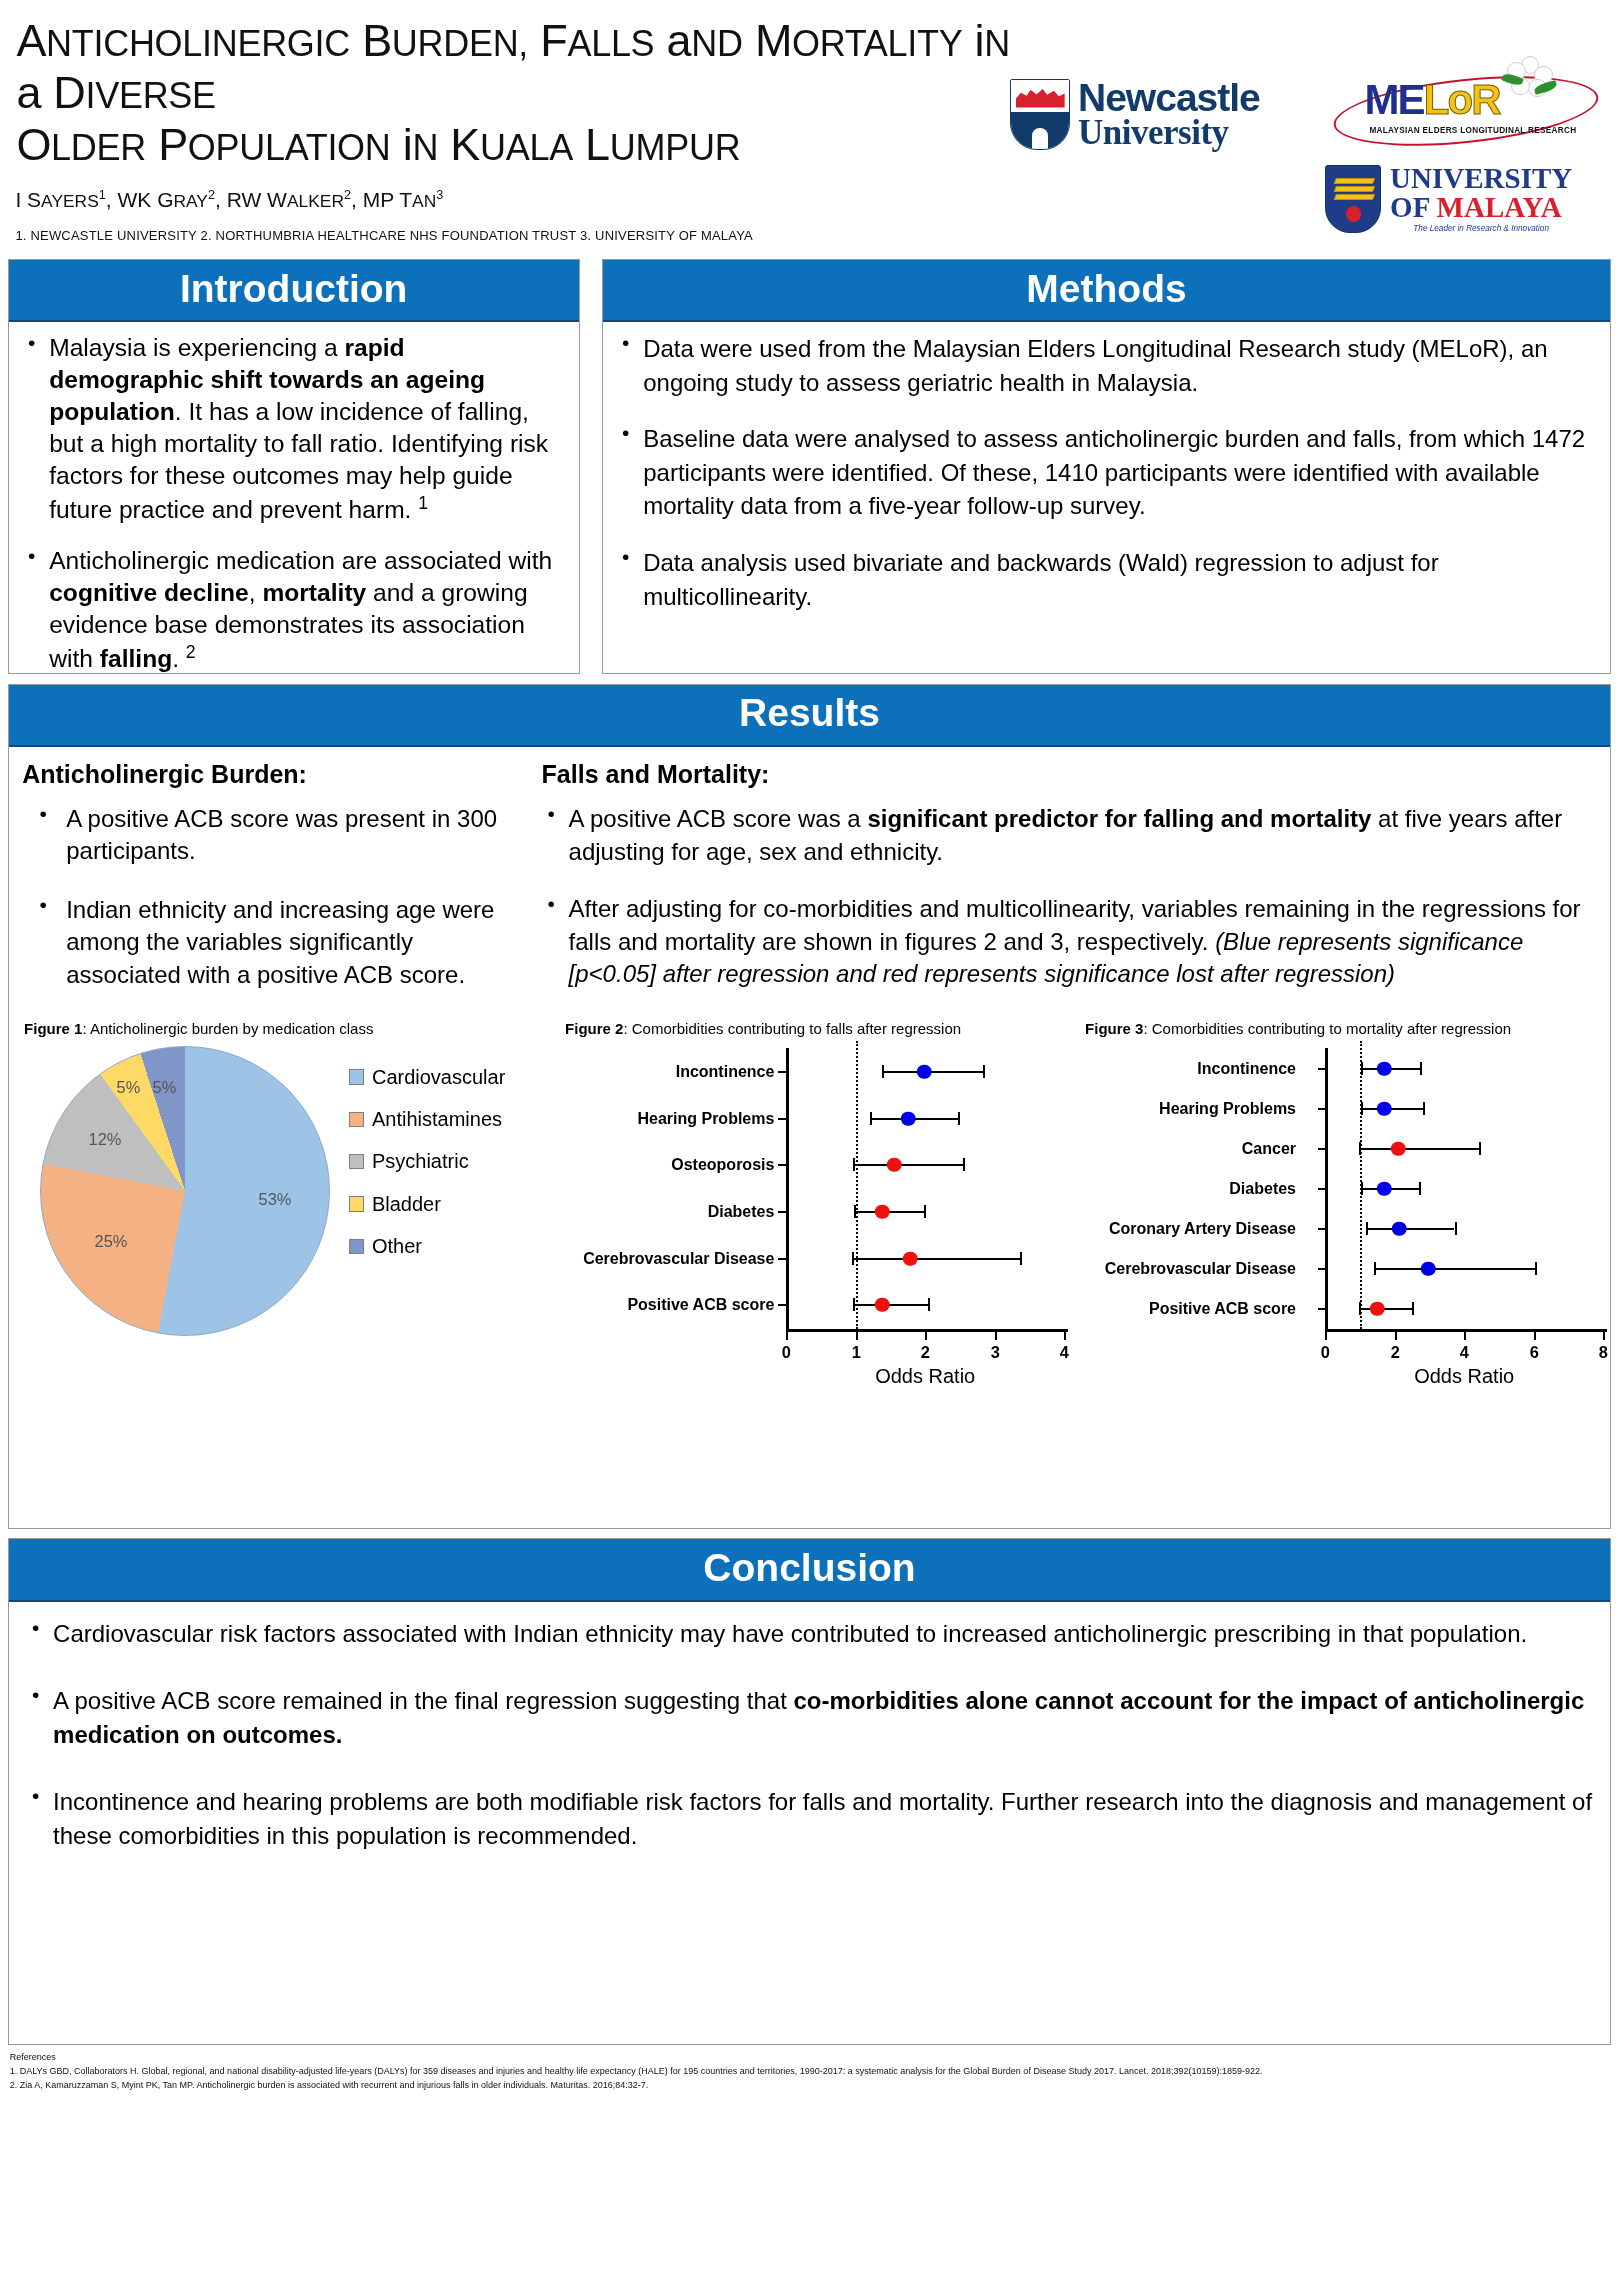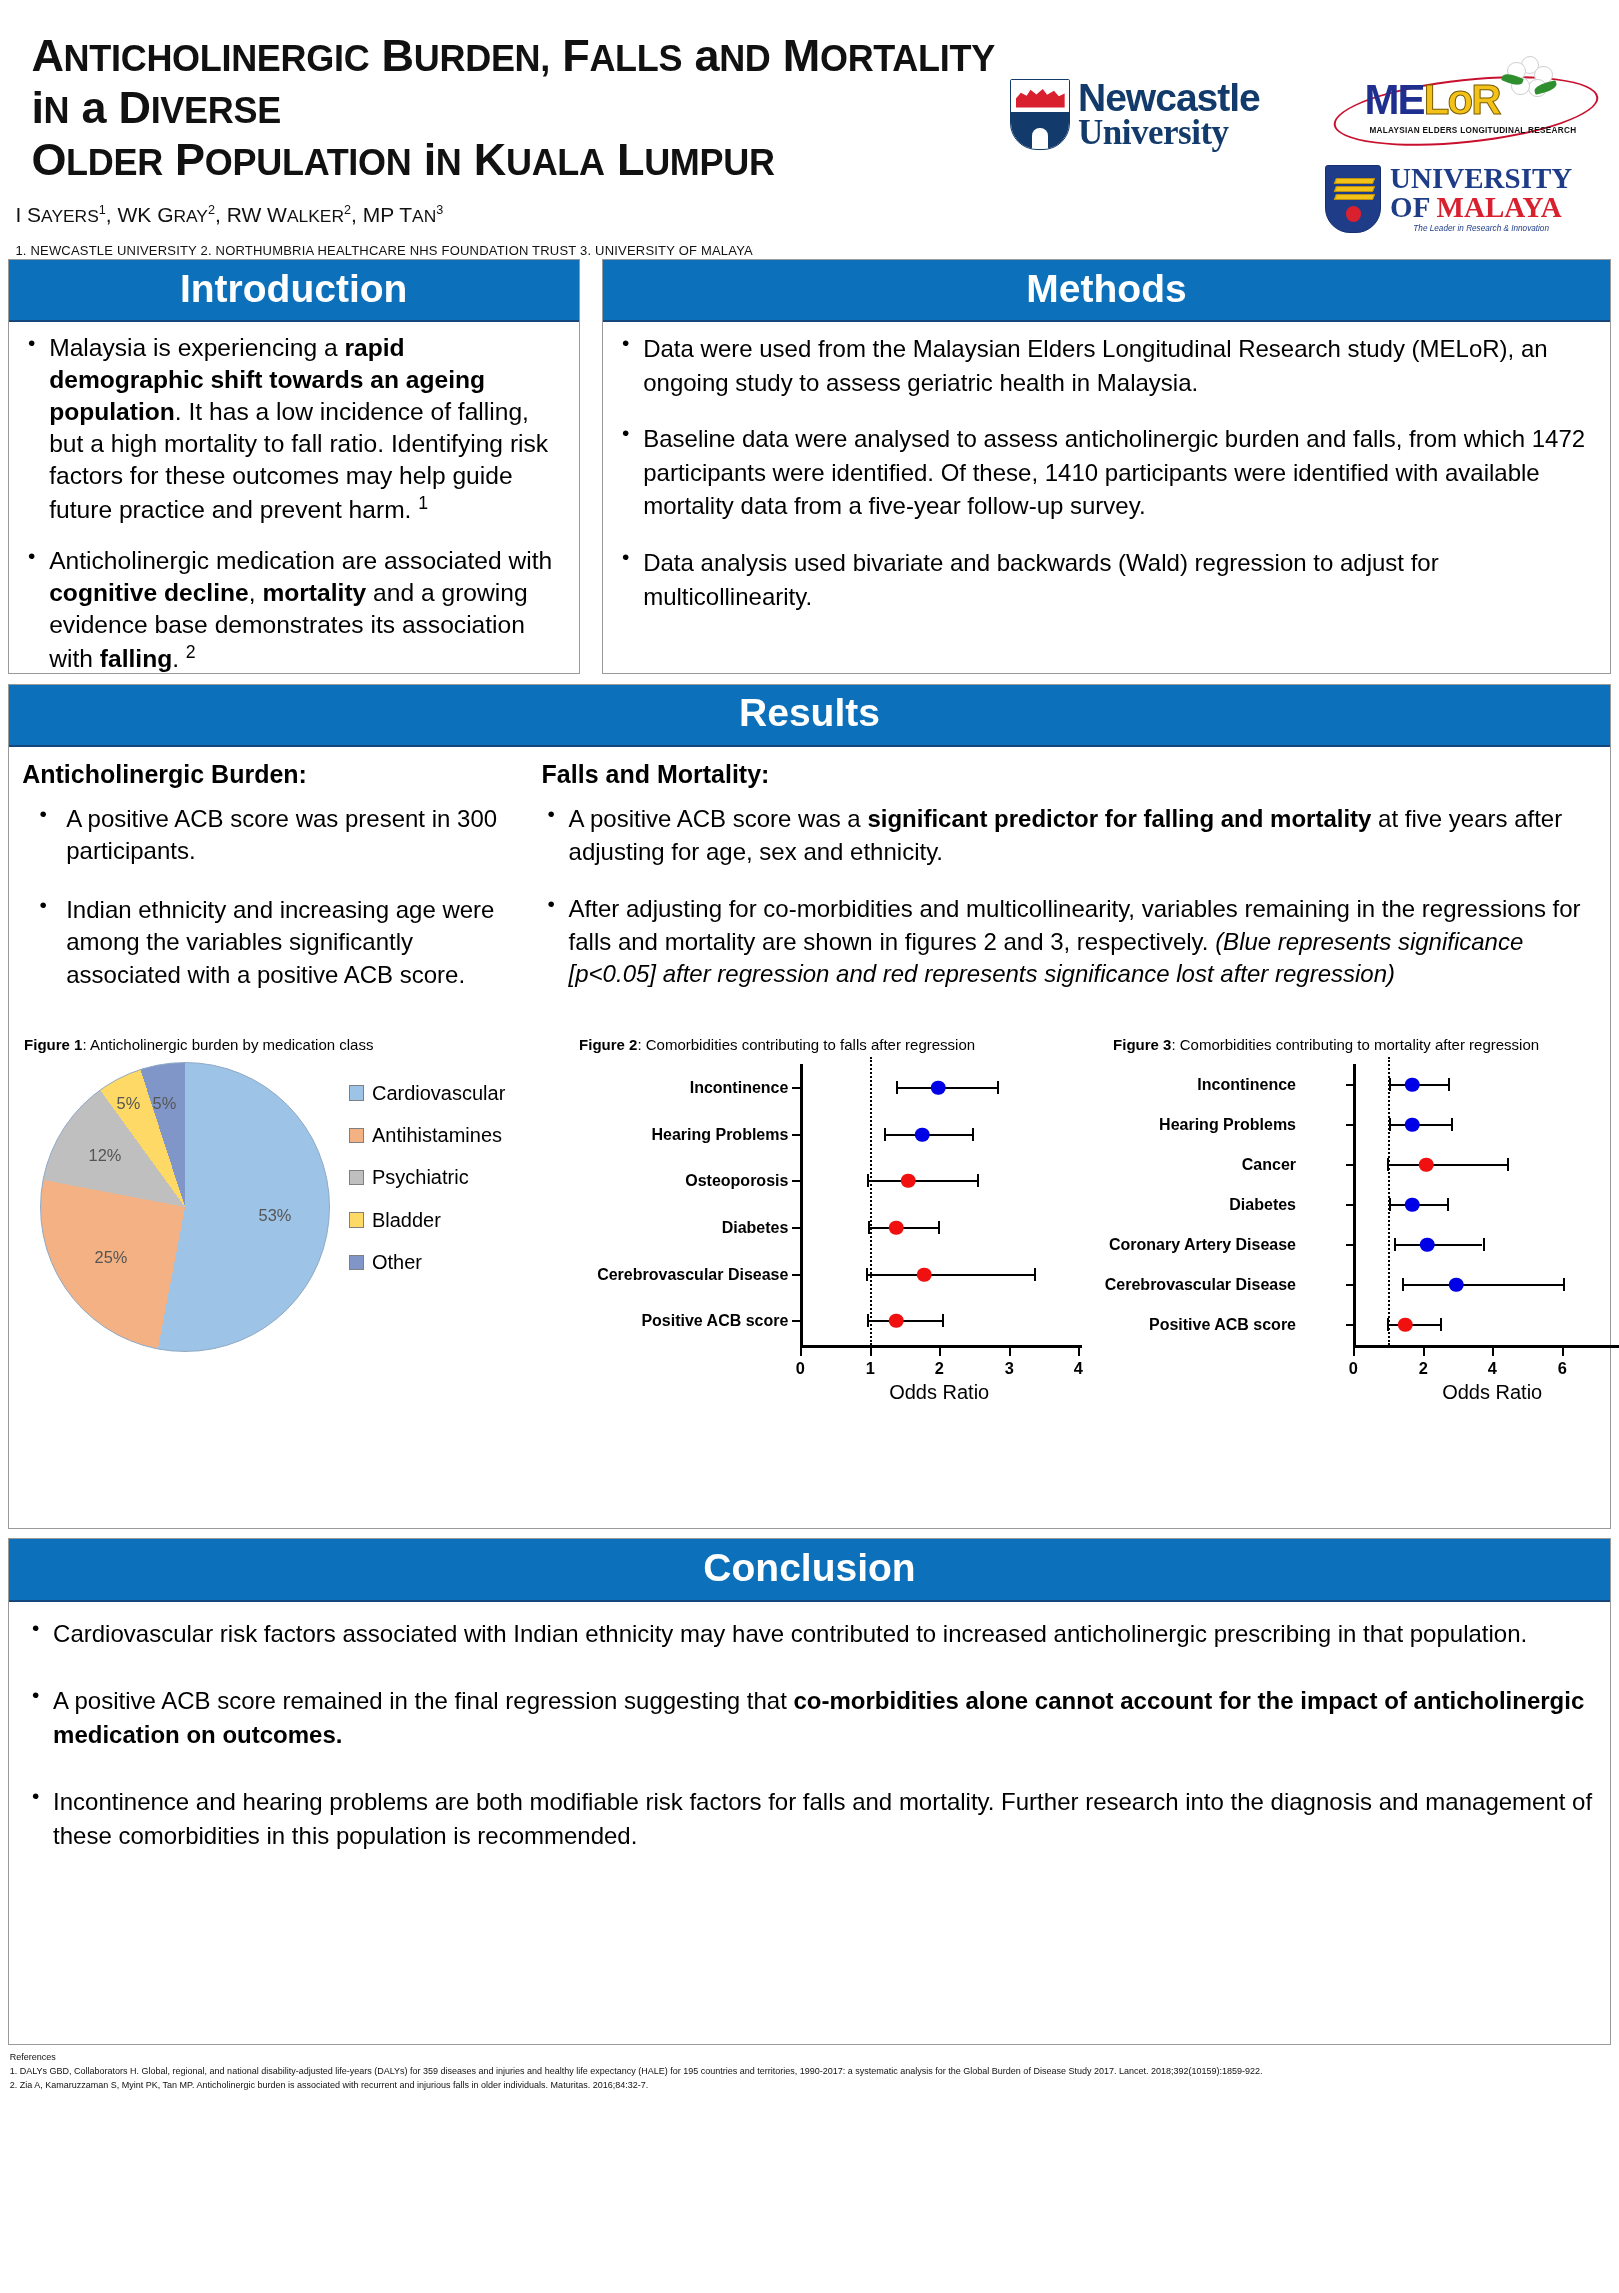--- a/index.html
+++ b/index.html
@@ -9,22 +9,22 @@
     background:#ffffff;
     font-family:"Liberation Sans", sans-serif;
     color:#000000;
     overflow:hidden;
   }
 
   
   #poster-header { position:relative; height:259px; padding:13.5px 15.4px 0 15.4px; }
   #title-block { width:1023px; }
   .poster-title {
-    font-size:45px; line-height:1.16; font-weight:700;
-    letter-spacing:-0.3px; color:#111; margin:16px;
+    font-size:45px; line-height:1.16; font-weight:400;
+    letter-spacing:-0.3px; color:#111; margin:1px;
   }
   .poster-title .sc { font-size:36px; }
   .authors { font-size:21px; margin-top:17.4px; color:#111; }
   .authors .sc { font-size:17.4px; }
   .authors sup { font-size:12.6px; vertical-align:super; }
   .affil { font-size:13px; margin-top:15.4px; color:#111; letter-spacing:0.2px;}
 
   #logo-row { position:absolute; right:9.7px; top:58px; width:599px; height:183px; }
 
   
@@ -121,21 +121,21 @@
   #res-left { width:502px; }
   #res-right { flex:1; }
   .res-sub { font-weight:bold; font-size:25px; margin:0 0 13.5px 0; }
   #res-left ul.bul { font-size:24px; line-height:1.34; }
   #res-left ul.bul > li { padding-left:44px; margin-bottom:27px; }
   #res-left ul.bul > li:before { left:17.4px; }
   #res-right ul.bul { font-size:24px; line-height:1.36; }
   #res-right ul.bul > li { margin-bottom:25px; }
 
   
-  #figs { display:flex; gap:22px; margin-top:18px; flex:1; }
+  #figs { display:flex; gap:8px; margin-top:2px; flex:1; }
   .fig { position:relative; }
   #fig1 { width:533px; }
   #fig2 { width:512px; }
   #fig3 { flex:1; }
   .fig-cap { font-size:15px; margin:0 0 3.9px 1.9px; white-space:nowrap; }
   .fig-cap b { font-weight:bold; }
 
   
   #pie-wrap { display:flex; align-items:flex-start; }
   #pie {

